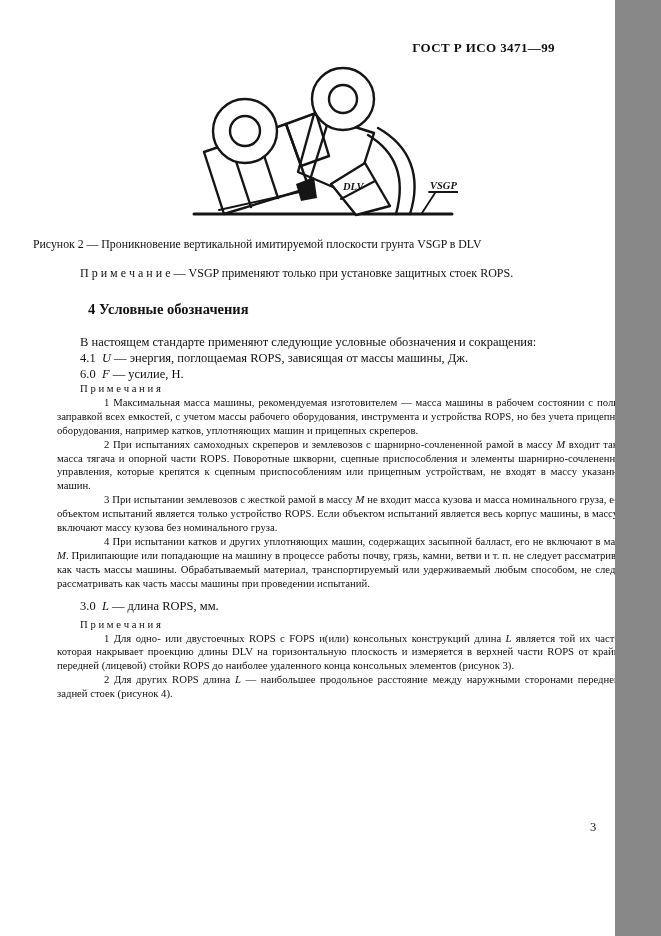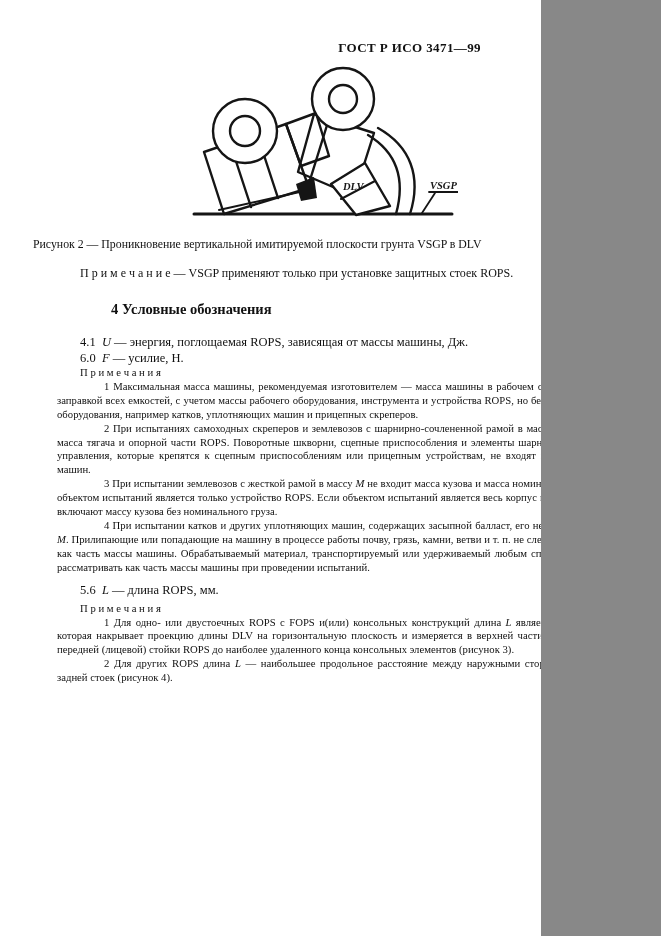--- a/index.html
+++ b/index.html
@@ -1,39 +1,39 @@
 <!DOCTYPE html>
 <html><head>
 <meta charset="utf-8">
 <style>
   html,body{margin:0;padding:0;background:#888;}
   .page{
     position:relative;
-    width:541px;height:936px;
+    width:615px;height:936px;
     background:#ffffff;
     font-family:"Liberation Serif","DejaVu Serif",serif;
     color:#111;
     overflow:hidden;
   }
   .doc-header{
     position:absolute;top:40px;right:60px;
     font-size:13px;font-weight:bold;letter-spacing:.4px;
   }
   .figure-wrap{position:absolute;left:183px;top:60px;width:275px;height:158px;}
   .figure-wrap svg{display:block;width:275px;height:158px;}
   .fig-caption{
     position:absolute;top:237px;left:33px;width:597px;
     font-size:11.8px;
   }
   .fig-note{
     position:absolute;top:266px;left:33px;width:597px;
     font-size:12px;text-indent:47px;
   }
   .sec-heading{
-    position:absolute;top:301px;left:111px;
+    position:absolute;top:301px;left:88px;
     font-size:14.5px;font-weight:bold;margin:0;
   }
   .content{
     position:absolute;top:334px;left:33px;width:597px;
     font-size:12.5px;line-height:16px;
   }
   .content p{margin:0;}
   .indent{text-indent:47px;}
   .def-item i, .fig-note i{font-family:"Liberation Serif",serif;}
   .notes-block{font-size:10.7px;line-height:13.9px;}
@@ -93,33 +93,34 @@
   </div>
 
   <div class="fig-caption">Рисунок 2 — Проникновение вертикальной имитируемой плоскости грунта VSGP в DLV</div>
 
   <div class="fig-note">П р и м е ч а н и е  — VSGP применяют только при установке защитных стоек ROPS.</div>
 
   <h2 class="sec-heading">4  Условные обозначения</h2>
 
   <div class="content">
 
+    <p class="indent">В настоящем стандарте применяют следующие условные обозначения и сокращения:</p>
 
     <p class="indent def-item"><span>4.1</span>&nbsp;&nbsp;<i>U</i> <span>— энергия, поглощаемая ROPS, зависящая от массы машины, Дж.</span></p>
     <p class="indent def-item"><span>6.0</span>&nbsp;&nbsp;<i>F</i> <span>— усилие, Н.</span></p>
 
     <div class="notes-block">
       <p class="notes-label">П р и м е ч а н и я</p>
       <p class="note-par">1  Максимальная масса машины, рекомендуемая изготовителем — масса машины в рабочем состоянии с полной заправкой всех емкостей, с учетом массы рабочего оборудования, инструмента и устройства ROPS, но без учета прицепного оборудования, например катков, уплотняющих машин и прицепных скреперов.</p>
       <p class="note-par">2  При испытаниях самоходных скреперов и землевозов с шарнирно-сочлененной рамой в массу <i>M</i> входит также масса тягача и опорной части ROPS. Поворотные шкворни, сцепные приспособления и элементы шарнирно-сочлененного управления, которые крепятся к сцепным приспособлениям или  прицепным устройствам, не входят в массу указанных машин.</p>
       <p class="note-par">3  При испытании землевозов с жесткой рамой в массу <i>M</i> не входит масса кузова и масса номинального груза, если объектом испытаний является только устройство ROPS. Если объектом испытаний является весь корпус машины, в массу <i>M</i> включают массу кузова без номинального груза.</p>
       <p class="note-par">4  При испытании катков и других уплотняющих машин, содержащих засыпной балласт, его не включают в массу <i>M</i>. Прилипающие или попадающие на машину в процессе работы почву, грязь, камни, ветви и т. п. не следует рассматривать как часть массы машины. Обрабатываемый материал, транспортируемый или удерживаемый любым способом, не следует рассматривать как часть массы машины при проведении испытаний.</p>
     </div>
 
-    <p class="indent def-item def-44"><span>5.6</span>&nbsp;&nbsp;<i>L</i> <span>— длина ROPS, мм.</span></p>
+    <p class="indent def-item def-44"><span>3.0</span>&nbsp;&nbsp;<i>L</i> <span>— длина ROPS, мм.</span></p>
 
     <div class="notes-block notes2">
       <p class="notes-label">П р и м е ч а н и я</p>
       <p class="note-par">1  Для одно- или двустоечных ROPS с FOPS и(или) консольных конструкций длина <i>L</i> является той их частью, которая накрывает проекцию длины DLV на горизонтальную плоскость и измеряется в верхней части ROPS от крайней передней (лицевой) стойки ROPS до наиболее удаленного конца консольных элементов (рисунок 3).</p>
       <p class="note-par">2  Для других ROPS длина <i>L</i> — наибольшее продольное расстояние между наружными сторонами передней и задней стоек (рисунок 4).</p>
     </div>
 
   </div>
 
   <div class="page-number">3</div>

